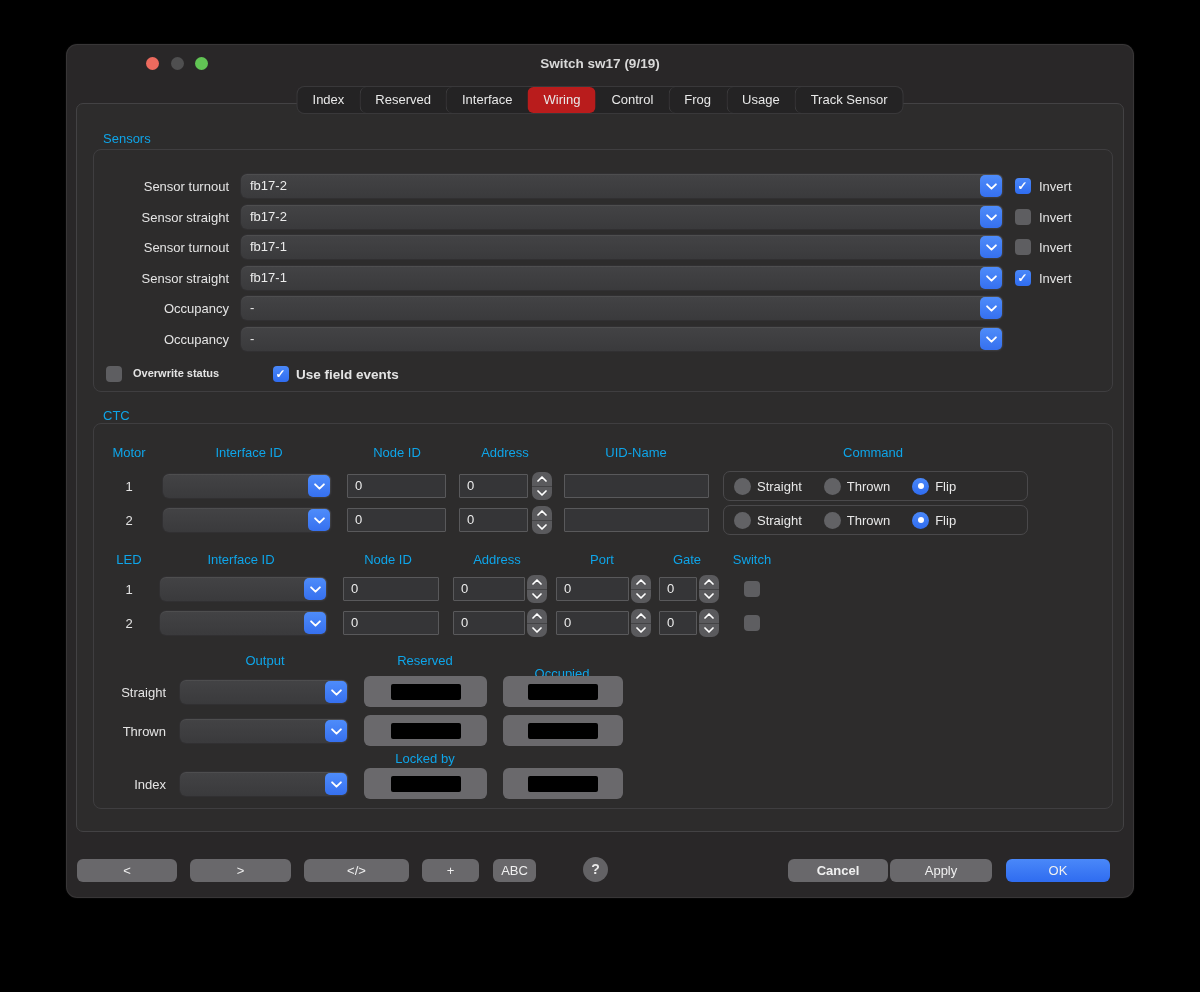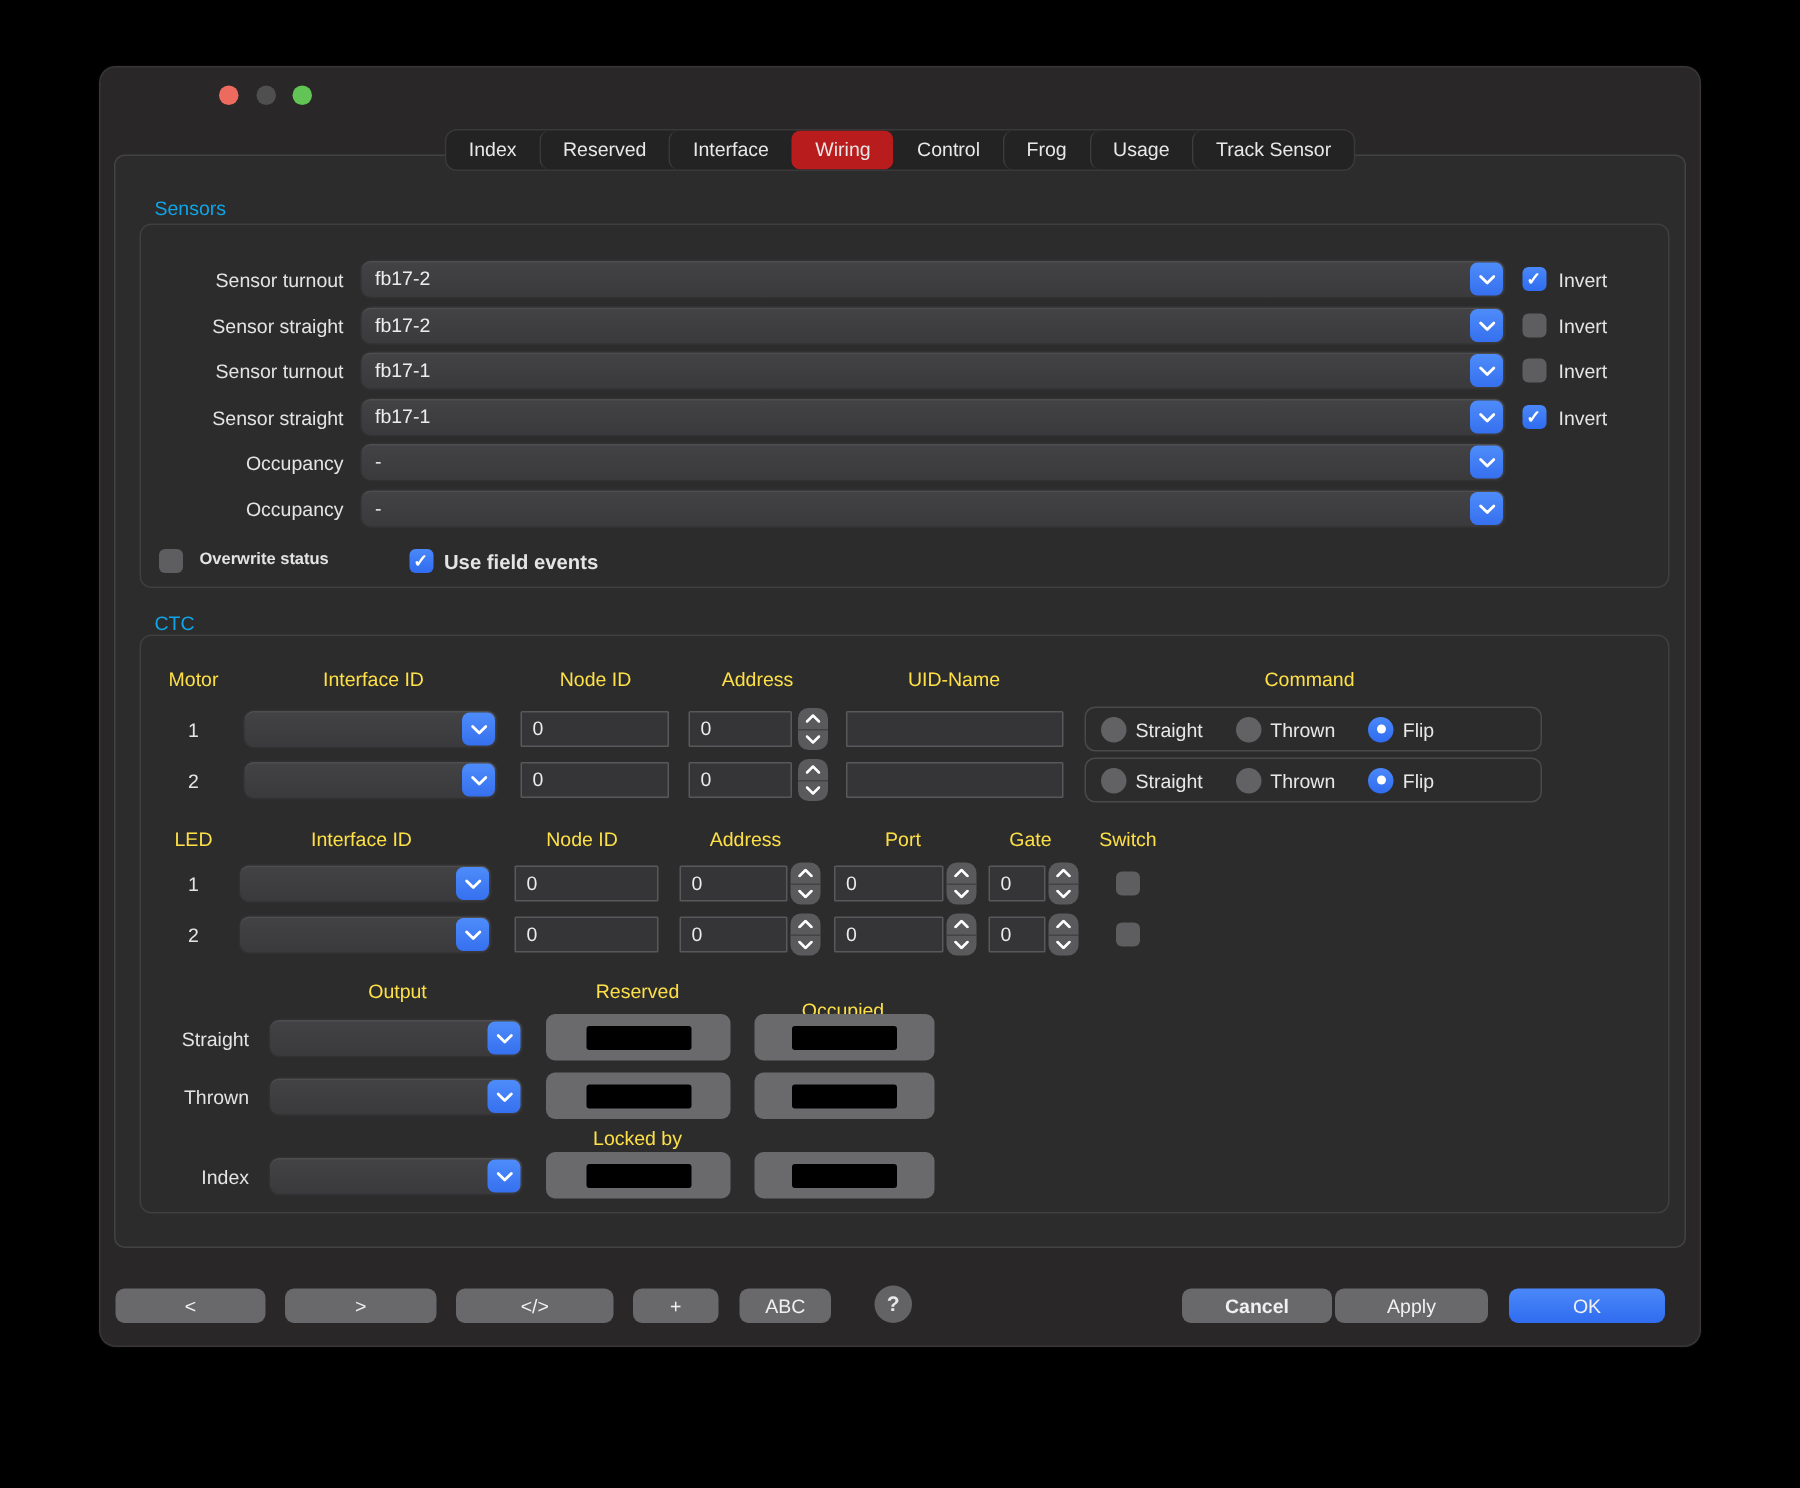--- a/index.html
+++ b/index.html
@@ -26,21 +26,21 @@
   .tab { height:26px; line-height:26px; padding:0 15px; font-size:13px;
     color:#e8e8e8; white-space:nowrap; position:relative; border-radius:7px; }
   .tab + .tab { border-left:1px solid #3e3d3f; }
   .tab.selected { background:#b91c1c; border-radius:6px; border-left-color:transparent; }
   .tab.selected + .tab { border-left-color:transparent; }
   
   .panel { position:absolute; left:10px; top:59px; width:1048px; height:729px;
     background:#2d2c2c; border:1px solid #434244; border-radius:7px; }
   .grouplabel { position:absolute; font-size:13px; color:#0ea5e9; }
   .groupbox { position:absolute; border:1px solid #3f3e40; border-radius:8px; }
-  .hdr { position:absolute; font-size:13px; color:#fde047; transform:translateX(-50%);
+  .hdr { position:absolute; font-size:13px; color:#0ea5e9; transform:translateX(-50%);
     white-space:nowrap; }
   .rowlabel { position:absolute; font-size:13px; color:#e4e4e4; text-align:right; }
   .rownum { position:absolute; font-size:13px; color:#e4e4e4; transform:translateX(-50%); }
   
   .combo { position:absolute; height:24px; border-radius:6px;
     background:linear-gradient(#434345,#3a3a3c); box-shadow:0 0 0 1px #313032,
     inset 0 1px 0 rgba(255,255,255,.06); }
   .combo-text { position:absolute; left:9px; top:4px; font-size:13px; color:#ececec; }
   .combo-btn { position:absolute; right:1px; top:1px; width:22px; height:22px;
     border-radius:5px; background:linear-gradient(#4e8cfa,#3670ef);
@@ -87,20 +87,21 @@
 </style>
 </head>
 <body>
 
 <div class="window">
 
   <div class="titlebar">
     <span class="light red"></span>
     <span class="light gray"></span>
     <span class="light green"></span>
+    <div class="title">Switch sw17 (9/19)</div>
   </div>
 
   <div class="tabbar">
     <div class="tab">Index</div>
     <div class="tab">Reserved</div>
     <div class="tab">Interface</div>
     <div class="tab selected">Wiring</div>
     <div class="tab">Control</div>
     <div class="tab">Frog</div>
     <div class="tab">Usage</div>
@@ -404,19 +405,19 @@
     <span class="swatchbtn" style="left:426px; top:664px; width:120px;">
         <span class="swatch"></span>
       </span>
 
   </div>
 
   <div class="fbtn" style="left:11px;  width:100px;">&lt;</div>
   <div class="fbtn" style="left:124px; width:101px;">&gt;</div>
   <div class="fbtn" style="left:238px; width:105px;">&lt;/&gt;</div>
   <div class="fbtn" style="left:356px; width:57px;">+</div>
-  <div class="fbtn" style="left:427px; width:61px;">ABC</div>
+  <div class="fbtn" style="left:427px; width:43px;">ABC</div>
   <div class="helpbtn" style="left:517px;">?</div>
   <div class="fbtn" style="left:722px; width:100px;font-weight:bold;">Cancel</div>
   <div class="fbtn" style="left:824px; width:102px;">Apply</div>
   <div class="fbtn primary" style="left:940px; width:104px;">OK</div>
 
 </div>
 
 </body></html>

